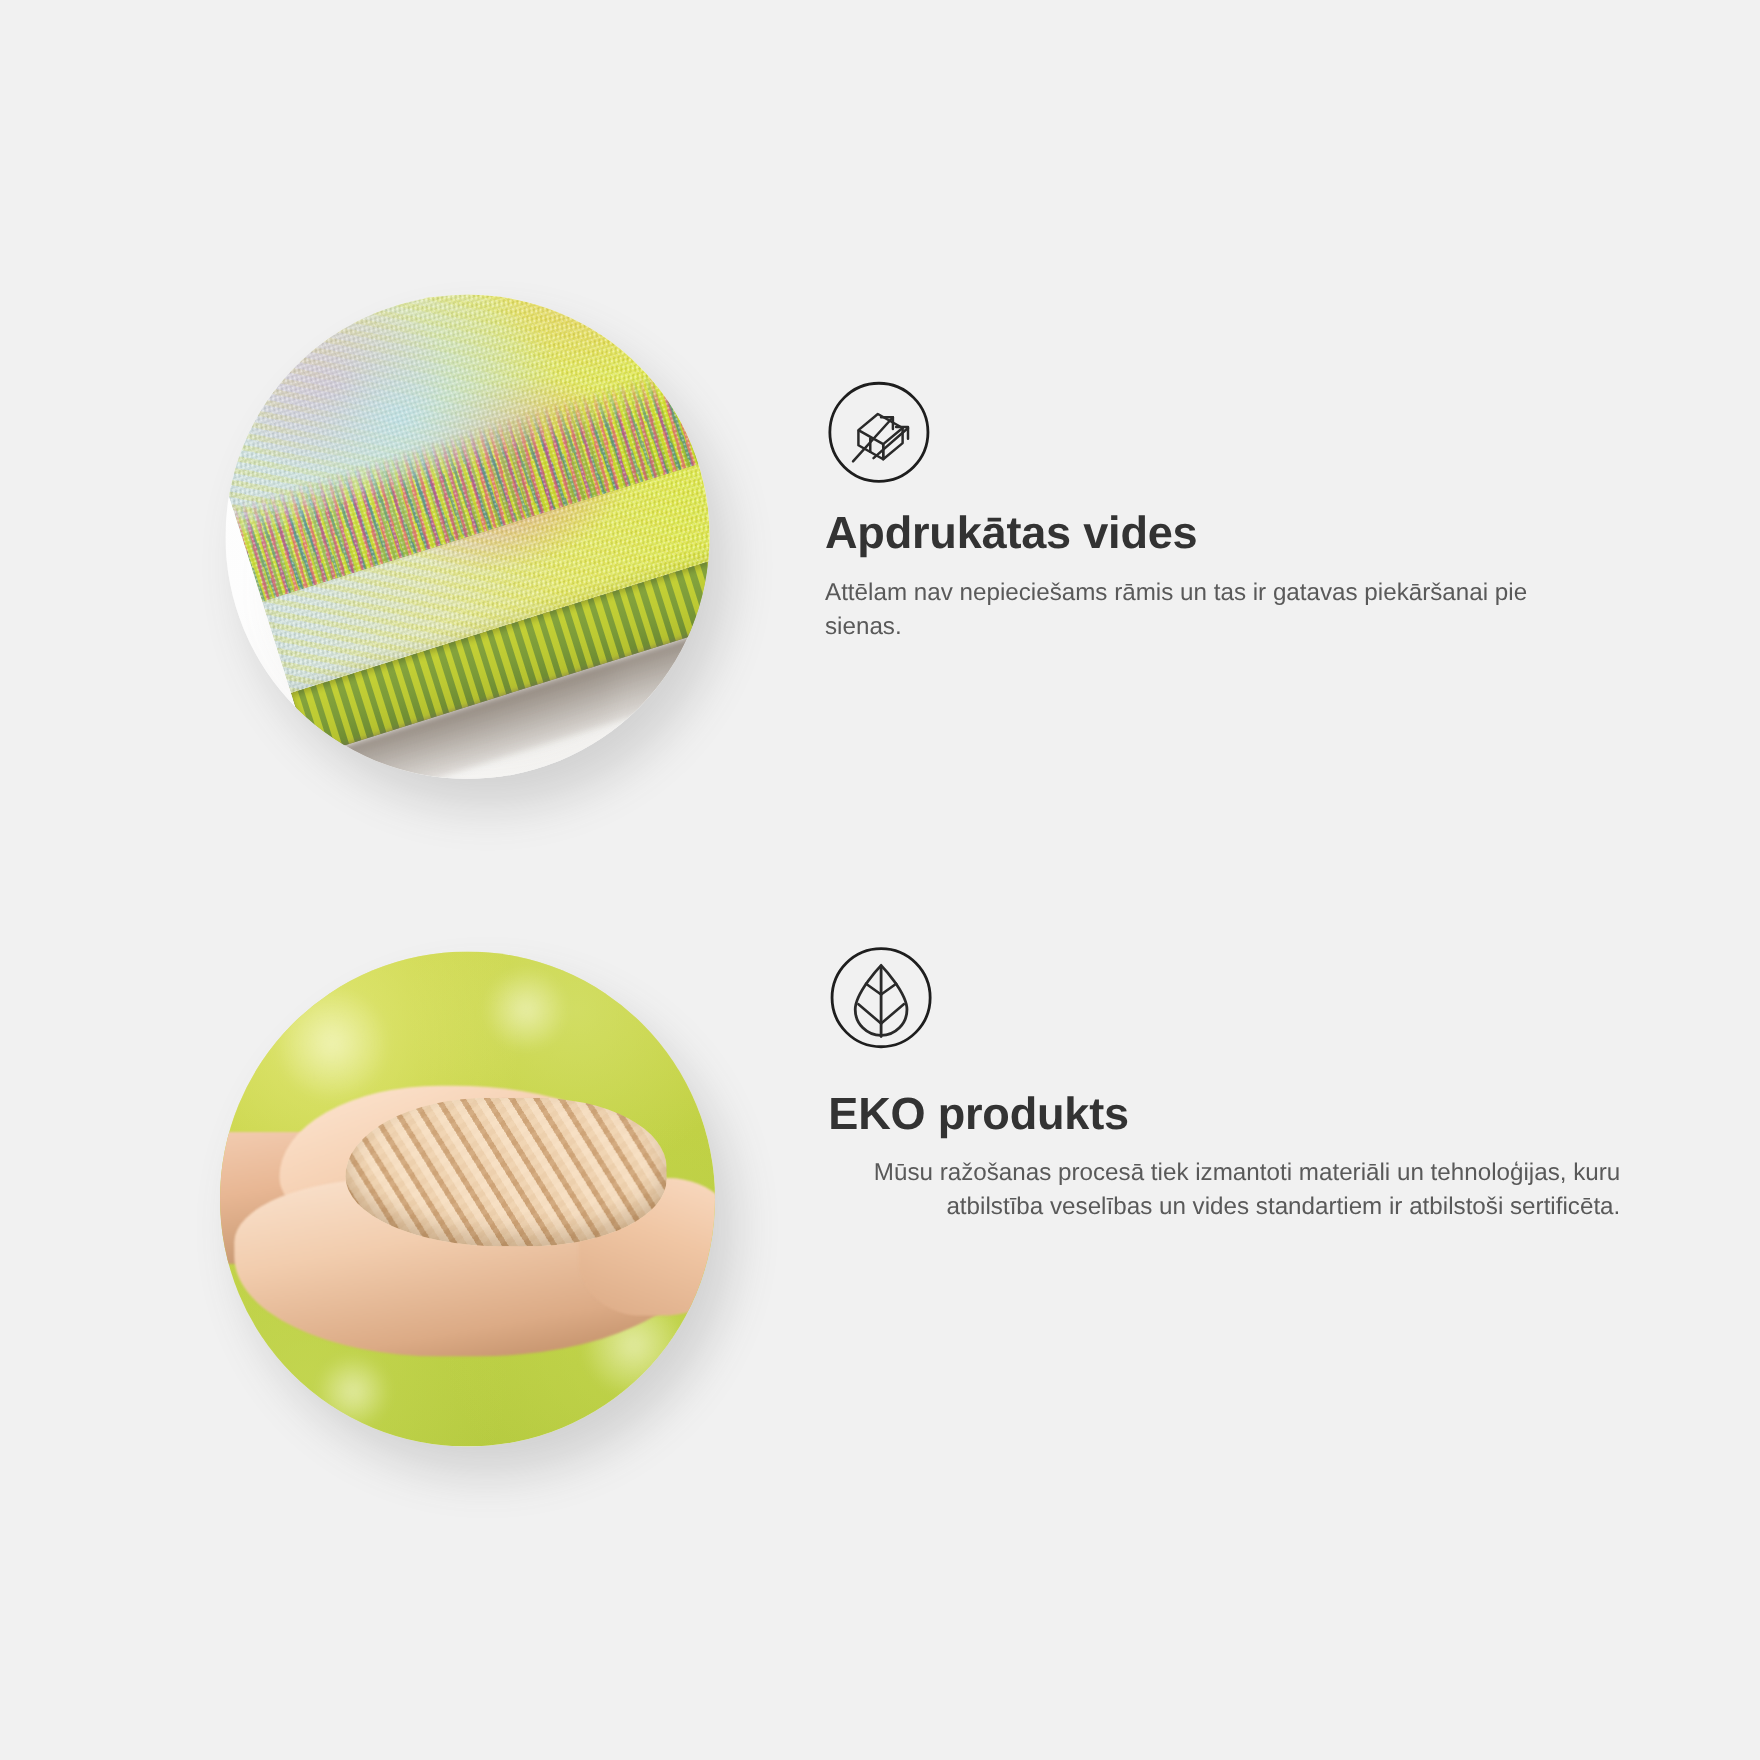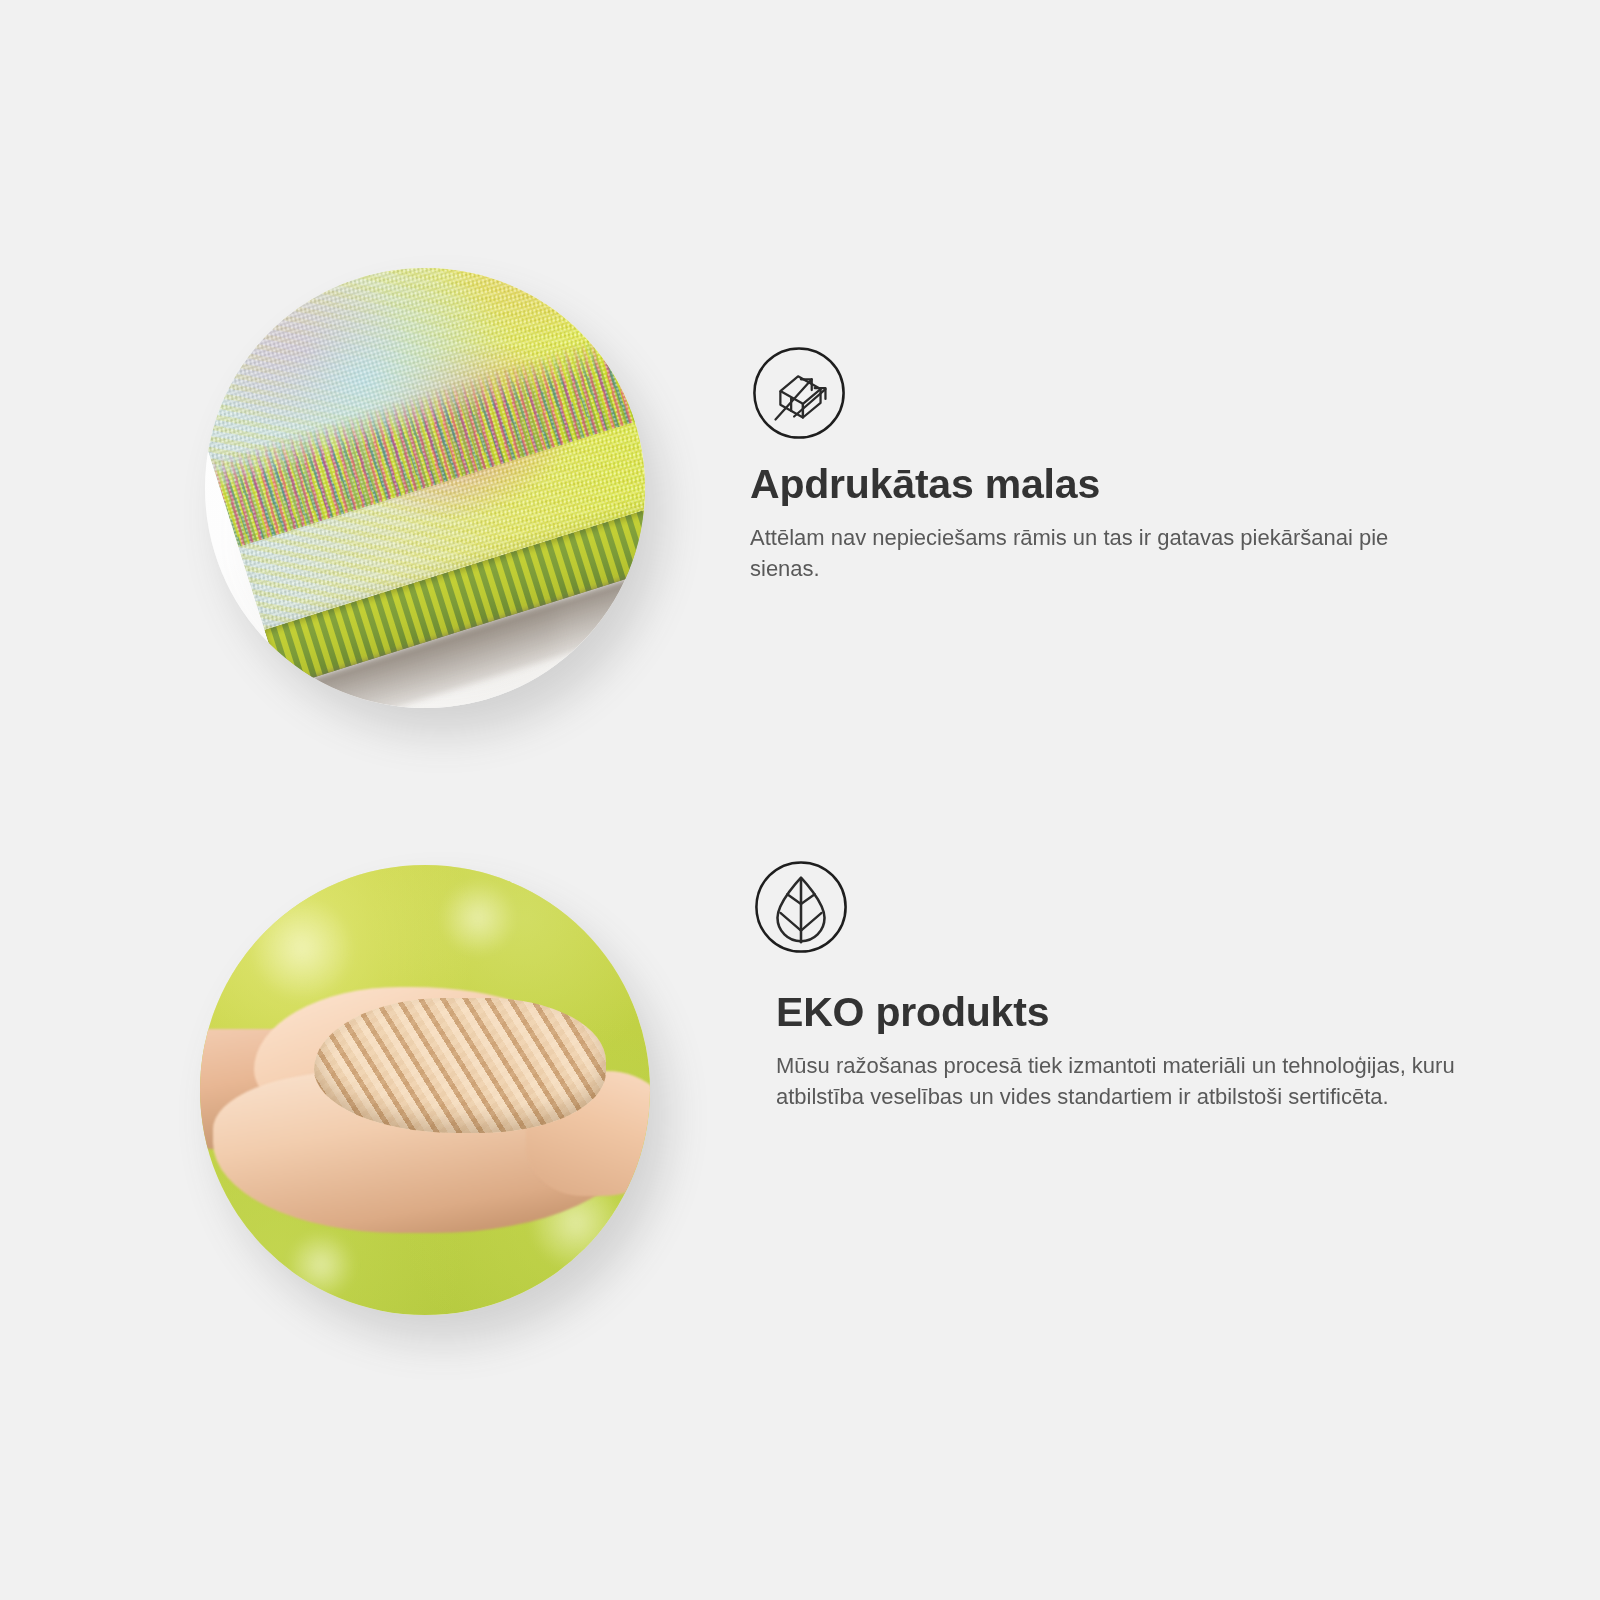--- a/index.html
+++ b/index.html
@@ -254,42 +254,42 @@
     width: 98px;
     height: 98px;
   }
   #icon-printed-edges { left: 750px; top: 344px; }
   #icon-eco { left: 752px; top: 858px; }
   .icon-badge svg { display: block; width: 100%; height: 100%; }
 
   
   .text-block { position: absolute; }
   #text-printed-edges { left: 750px; top: 462px; width: 740px; }
-  #text-eco        { left: 776px; top: 990px; width: 740px; }
+  #text-eco        { left: 753px; top: 990px; width: 740px; }
 
   .feature-title {
     margin: 0;
     font-family: "Liberation Sans", sans-serif;
     font-size: 41px;
     font-weight: 700;
     color: #333333;
     letter-spacing: -0.2px;
     line-height: 1.12;
   }
 
   .feature-desc {
     margin: 14px 0 0 0;
     font-family: "Liberation Sans", sans-serif;
     font-size: 22px;
     font-weight: 400;
     color: #595959;
     line-height: 1.42;
     max-width: 700px;
   }
-  #text-eco .feature-desc { max-width: 720px; }
+  #text-eco .feature-desc { max-width: 720px; text-align: right; }
 </style>
 </head>
 <body>
 
 <div class="page">
 
   <div class="media-shadow" id="media-canvas-shadow"></div>
   <div class="media-circle" id="media-canvas-corner">
     <div class="wall"></div>
     <div class="wall-soft-shadow"></div>
@@ -317,21 +317,21 @@
 
       <path d="M26 77 L63 36" fill="none" stroke="#2a2a2a" stroke-width="2.3" stroke-linecap="round"></path>
       <path d="M52 36 L63 36 L63 47" fill="none" stroke="#2a2a2a" stroke-width="2.3" stroke-linejoin="round" stroke-linecap="round"></path>
 
       <path d="M45 74 L77 46" fill="none" stroke="#2a2a2a" stroke-width="2.3" stroke-linecap="round"></path>
       <path d="M66 45 L77 45 L77 56" fill="none" stroke="#2a2a2a" stroke-width="2.3" stroke-linejoin="round" stroke-linecap="round"></path>
     </svg>
   </div>
 
   <div class="text-block" id="text-printed-edges">
-    <h2 class="feature-title">Apdrukātas malas</h2>
+    <h2 class="feature-title">Apdrukātas vides</h2>
     <p class="feature-desc">Attēlam nav nepieciešams rāmis un tas ir gatavas piekāršanai pie sienas.</p>
   </div>
 
   <div class="media-shadow" id="media-wood-shadow"></div>
   <div class="media-circle" id="media-wood-chips">
     <div class="meadow"></div>
     <div class="bokeh" style="left:12%;top:8%;width:96px;height:96px;"></div>
     <div class="bokeh" style="left:54%;top:4%;width:70px;height:70px;"></div>
     <div class="bokeh" style="left:74%;top:70%;width:86px;height:86px;"></div>
     <div class="bokeh" style="left:20%;top:82%;width:62px;height:62px;"></div>

